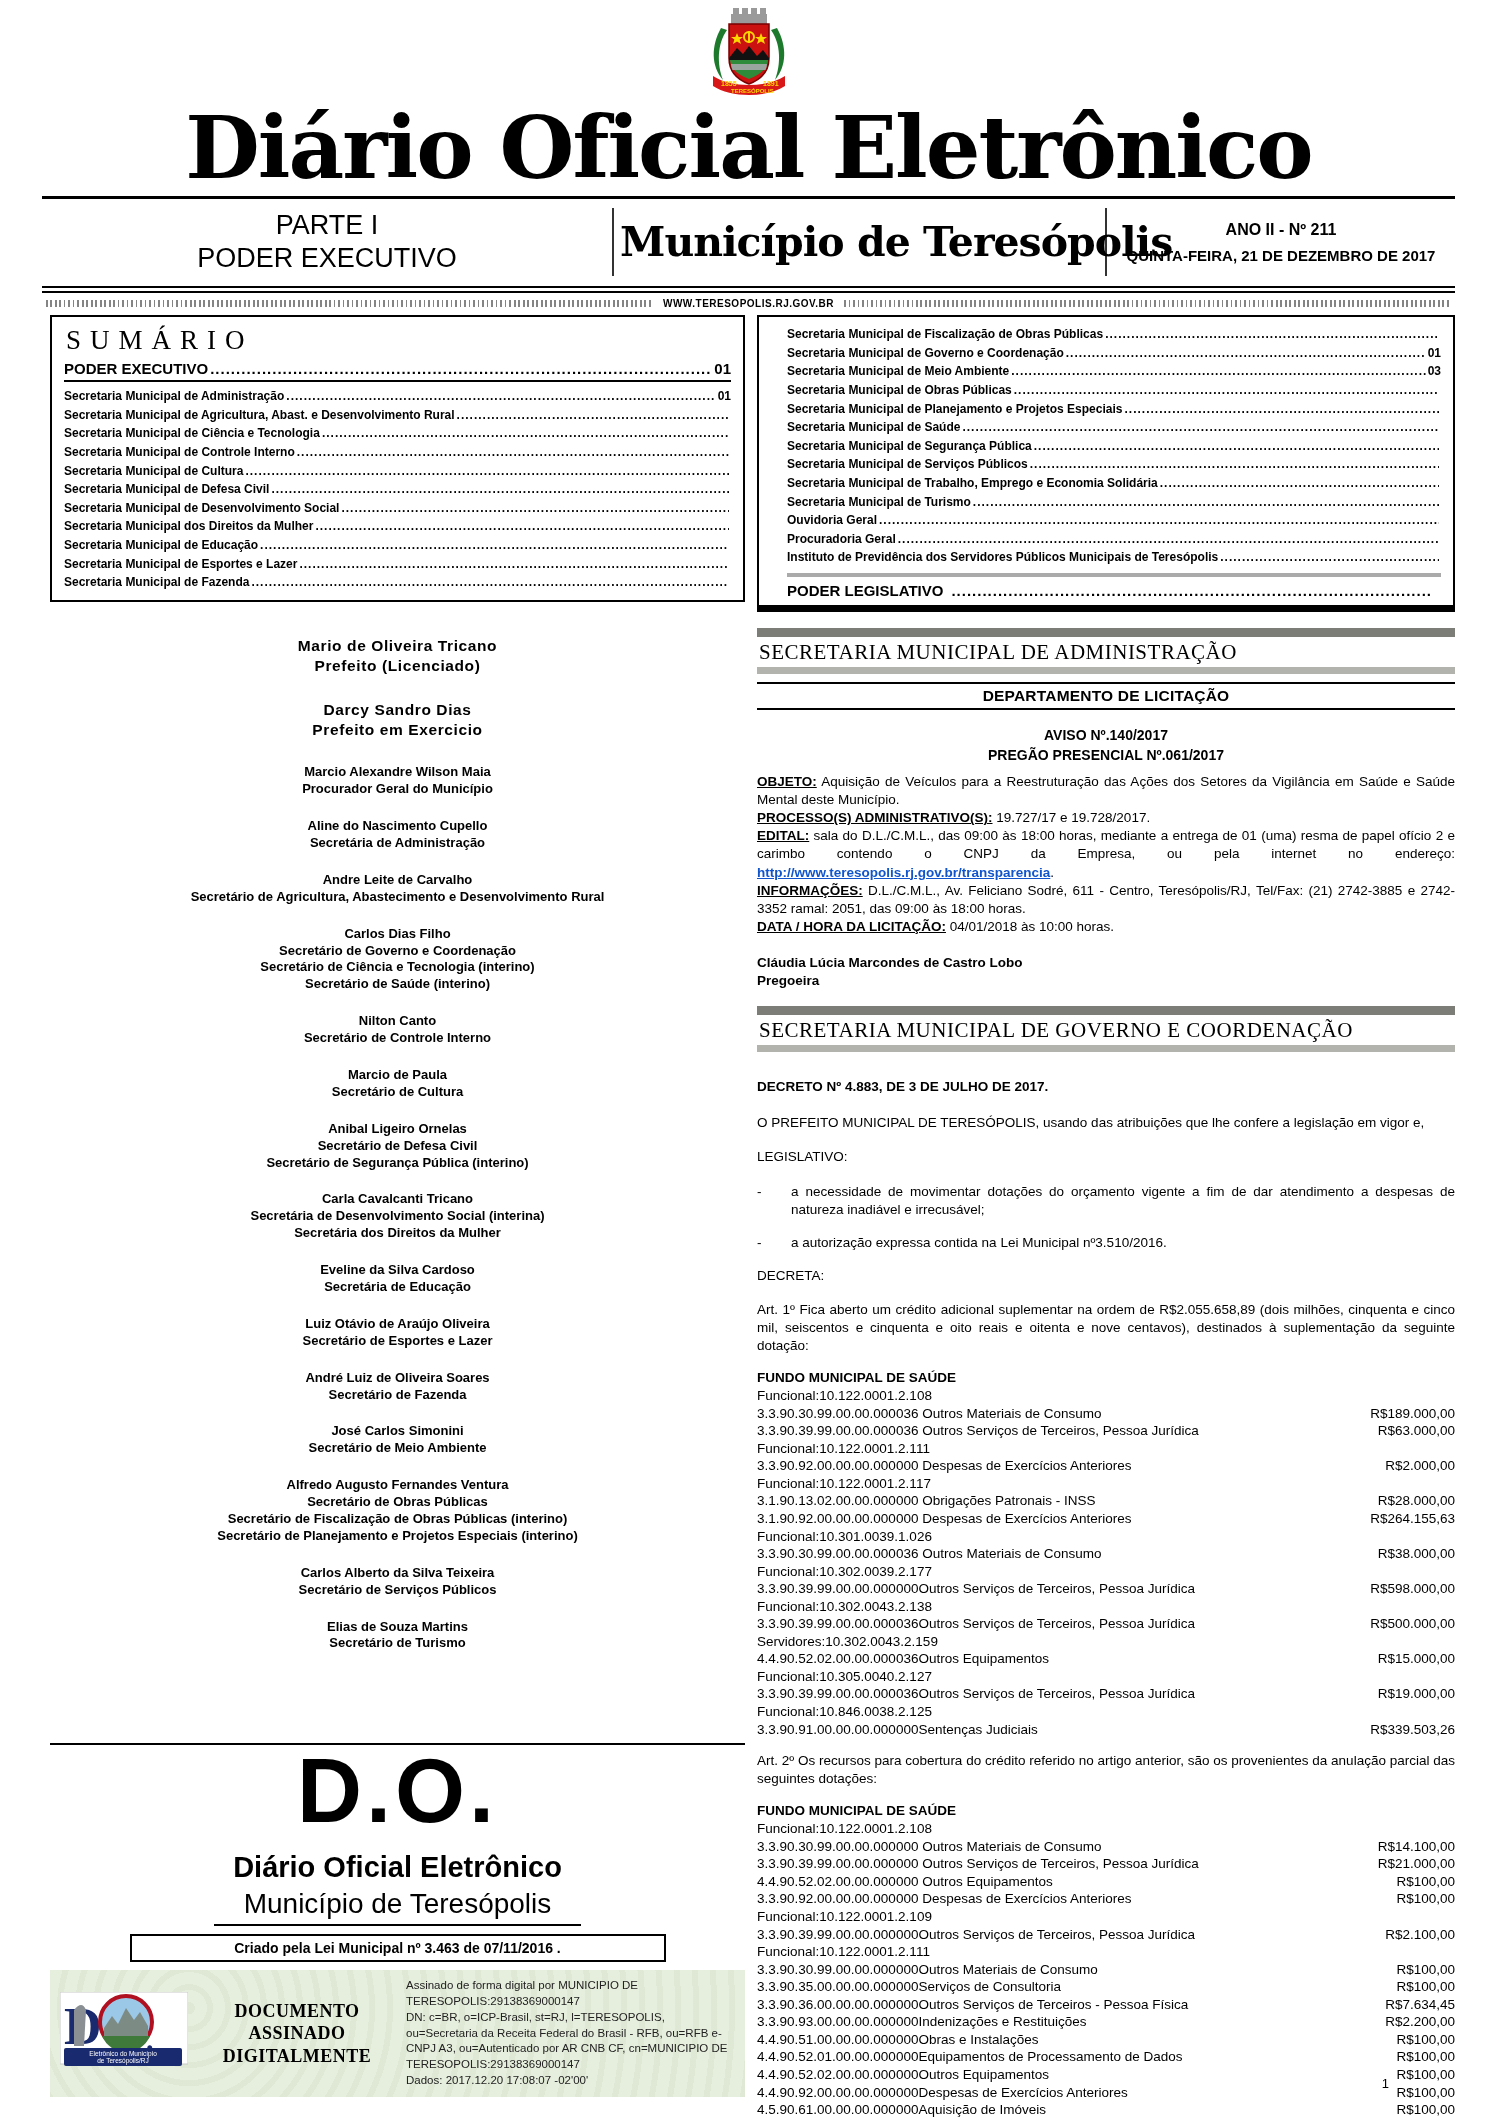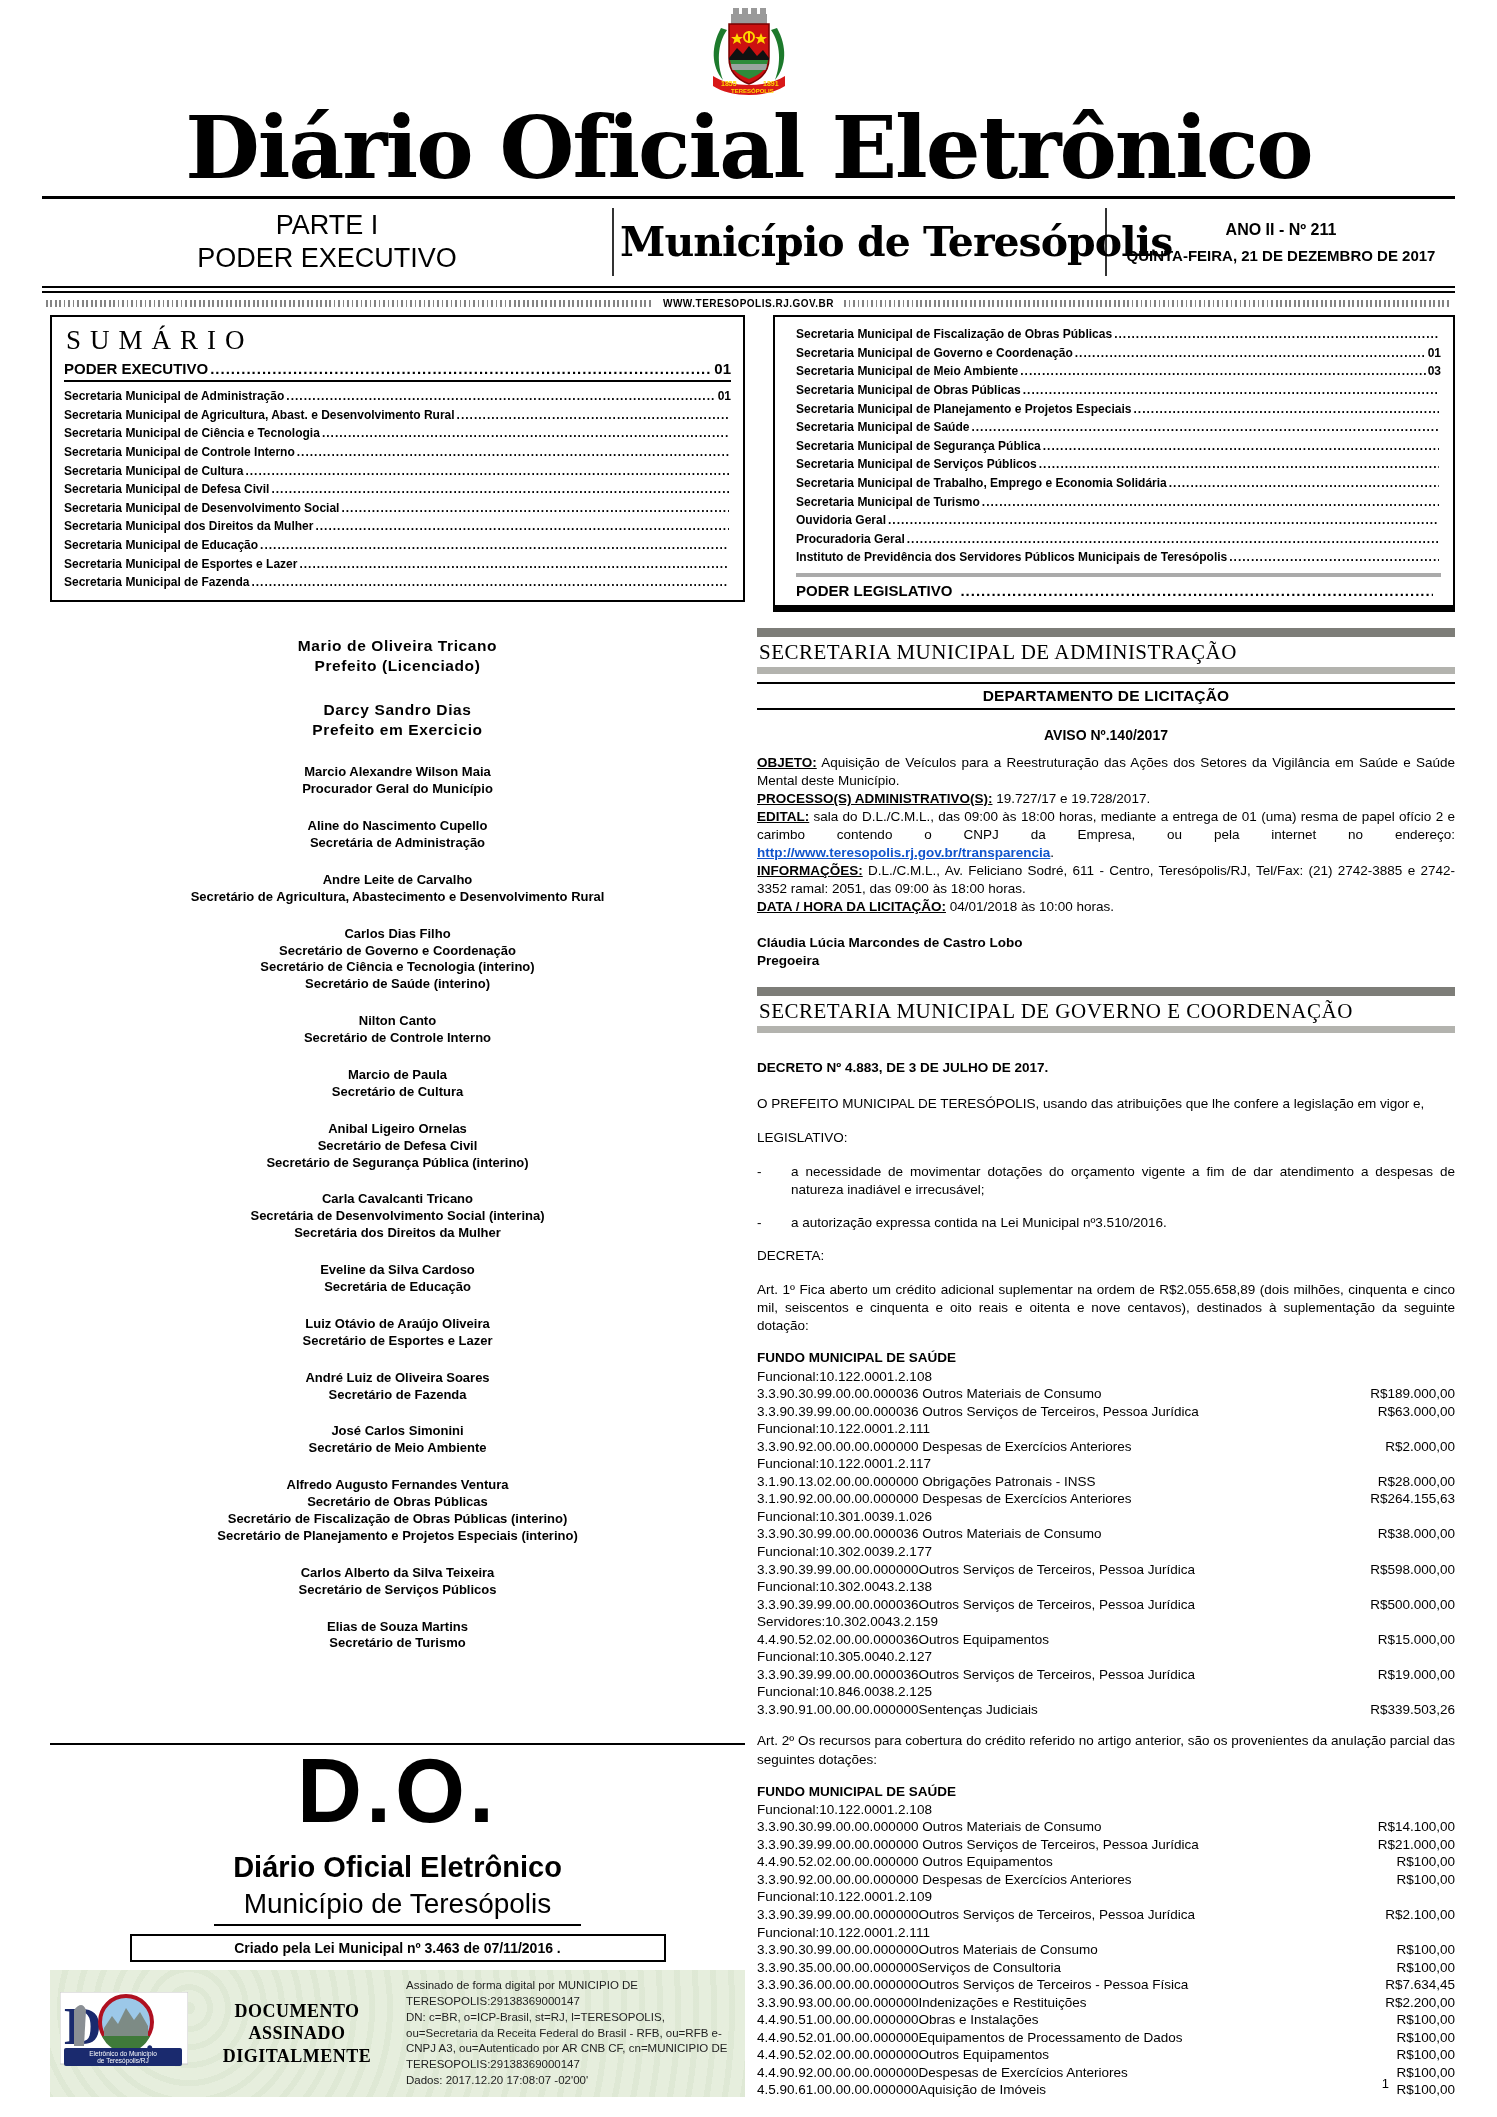--- a/index.html
+++ b/index.html
@@ -25,21 +25,21 @@
   .double-rule{border-top:2px solid #000;border-bottom:2px solid #000;height:3px;margin:0 42px;}
   .site-row{display:flex;align-items:center;gap:10px;margin:5px 46px 4px 46px;}
   .chain{flex:1;height:7px;background:repeating-linear-gradient(90deg,#666 0 1.5px,transparent 1.5px 4.5px);opacity:.8;}
   .site-label{font-size:10px;font-weight:bold;letter-spacing:.5px;white-space:nowrap;}
   
   .cols{display:flex;gap:12px;padding:2px 42px 0 50px;align-items:flex-start;}
   .col-left{width:695px;flex:none;}
   .col-right{flex:1;min-width:0;}
   
   .sum-box{border:2px solid #000;padding:6px 12px 8px 12px;}
-  .sum-box-right{border:2px solid #000;border-bottom:7px solid #000;padding:8px 12px 6px 21px;margin-left:16px;}
+  .sum-box-right{border:2px solid #000;border-bottom:7px solid #000;padding:8px 12px 6px 28px;}
   .sum-title{font-family:"Liberation Serif",serif;font-size:27px;letter-spacing:9px;margin:2px 0 4px 2px;}
   .toc-head{display:flex;align-items:flex-end;font-weight:bold;font-size:15px;
     border-bottom:2px solid #000;padding-bottom:3px;margin-bottom:5px;}
   .toc-row{display:flex;align-items:flex-end;font-size:12px;font-weight:600;line-height:1.55;}
   .toc-label{white-space:nowrap;}
   .toc-dots{flex:1;overflow:hidden;white-space:nowrap;margin:0 2px;}
   .toc-dots::after{content:"................................................................................................................................................................................";letter-spacing:1px;}
   .toc-page{white-space:nowrap;}
   .toc-foot{display:flex;align-items:flex-end;font-weight:bold;font-size:15px;
     border-top:4px solid #aaa;margin-top:6px;padding-top:5px;gap:6px;}
@@ -370,20 +370,21 @@
       </div>
 
       <div class="sec-bar-top"></div>
       <div class="sec-title">SECRETARIA MUNICIPAL DE ADMINISTRAÇÃO</div>
       <div class="sec-bar-bot"></div>
 
       <div class="dept">DEPARTAMENTO DE LICITAÇÃO</div>
 
       <div class="notice-head">
         <div>AVISO Nº.140/2017</div>
+        <div>PREGÃO PRESENCIAL Nº.061/2017</div>
       </div>
 
       <div class="body-txt" id="admin-paras">
           <p class="para"><span class="lbl">OBJETO:</span> Aquisição de Veículos para a Reestruturação das Ações dos Setores da Vigilância em Saúde e Saúde Mental deste Município.</p>
           <p class="para"><span class="lbl">PROCESSO(S) ADMINISTRATIVO(S):</span> 19.727/17 e 19.728/2017.</p>
           <p class="para"><span class="lbl">EDITAL:</span> sala do D.L./C.M.L., das 09:00 às 18:00 horas, mediante a entrega de 01 (uma) resma de papel ofício 2 e carimbo contendo o CNPJ da Empresa, ou pela internet no endereço: <a class="doc-link" href="#" style="color: rgb(17, 85, 204);">http://www.teresopolis.rj.gov.br/transparencia</a>.</p>
           <p class="para"><span class="lbl">INFORMAÇÕES:</span> D.L./C.M.L., Av. Feliciano Sodré, 611 - Centro, Teresópolis/RJ, Tel/Fax: (21) 2742-3885 e 2742-3352 ramal: 2051, das 09:00 às 18:00 horas.</p>
           <p class="para"><span class="lbl">DATA / HORA DA LICITAÇÃO:</span> 04/01/2018 às 10:00 horas.</p>
         </div>
 

